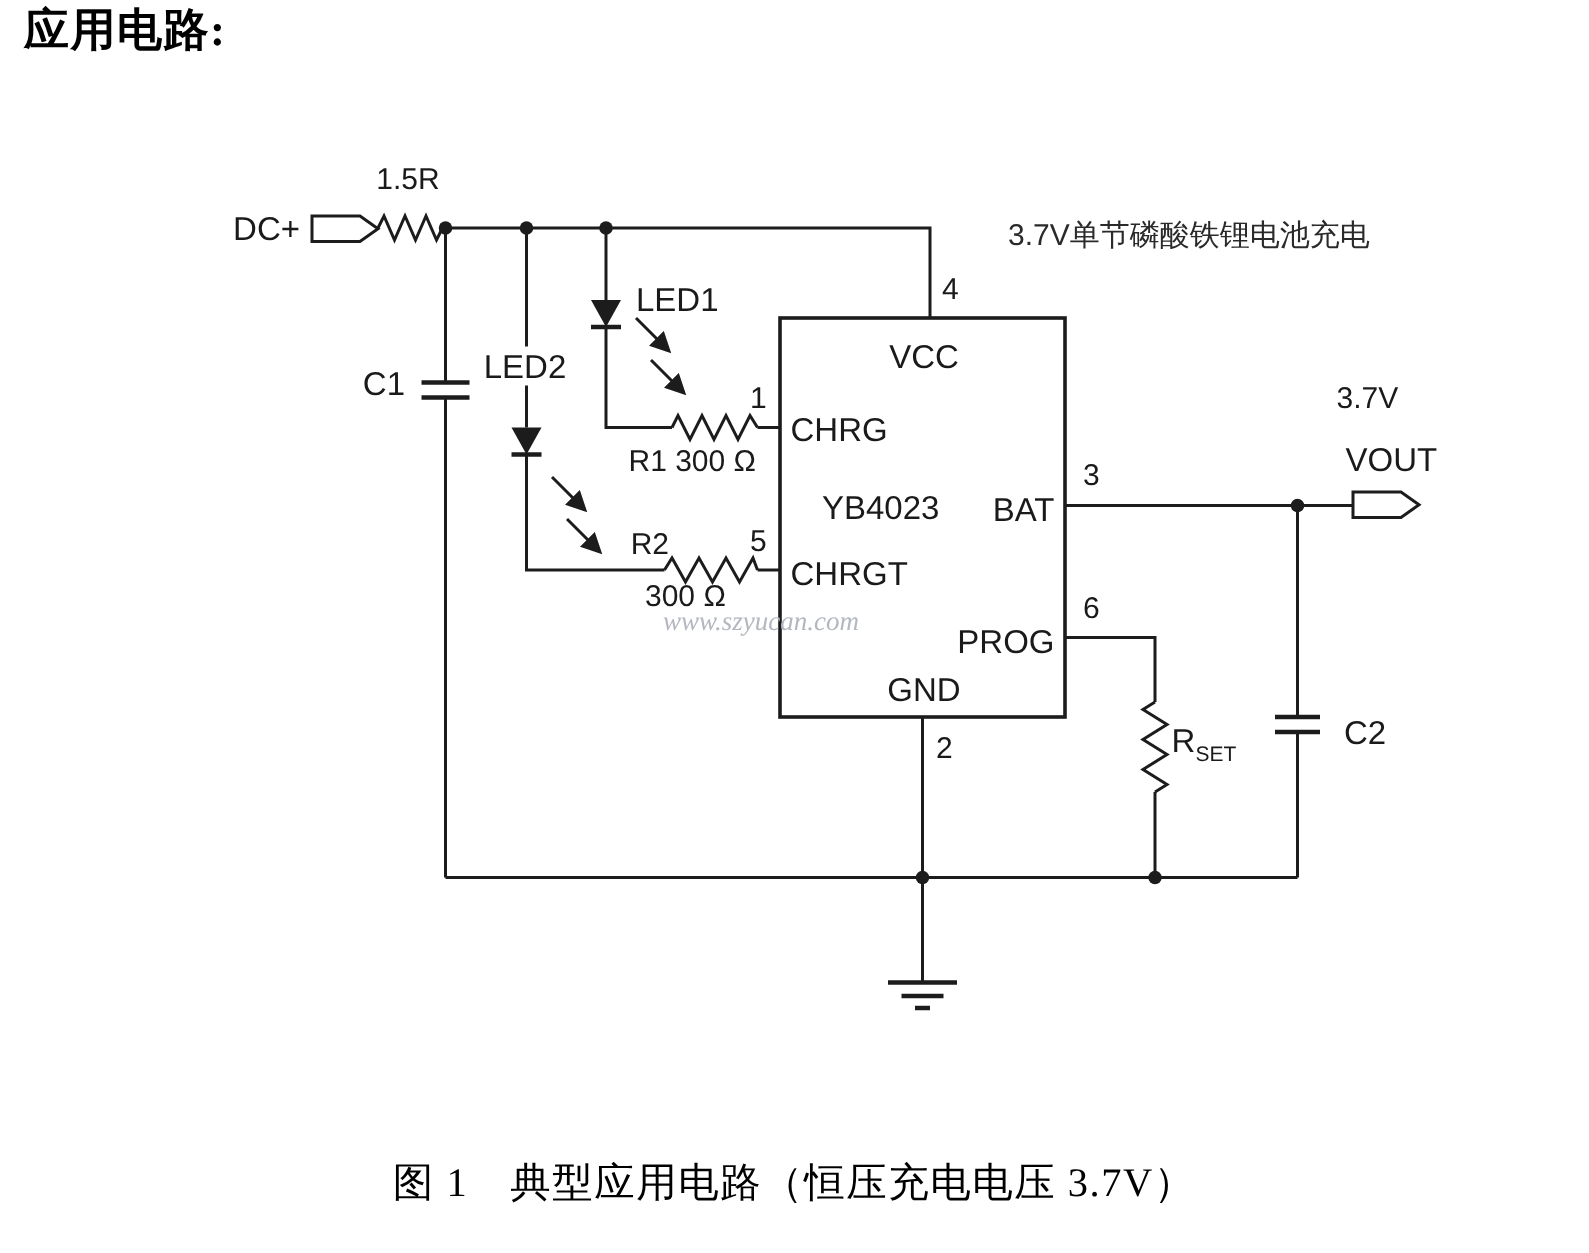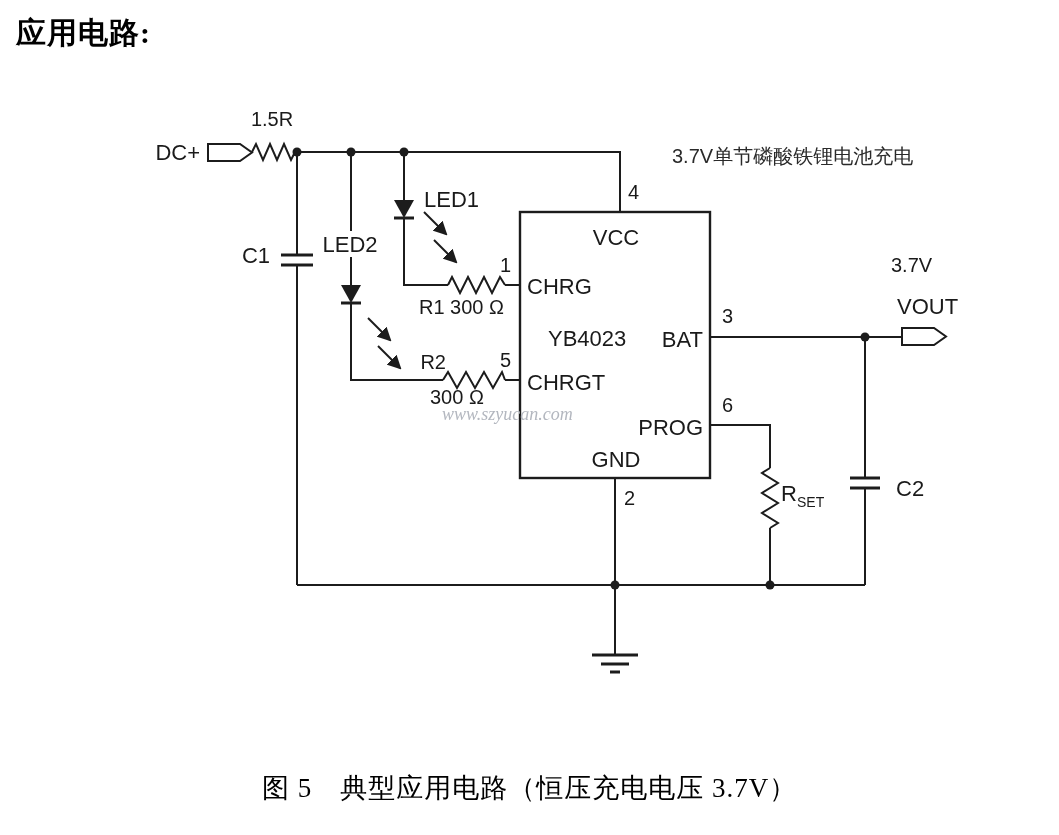--- a/index.html
+++ b/index.html
@@ -10,21 +10,21 @@
   .page {
     position: relative;
     width: 1059px;
     height: 835px;
     background: #ffffff;
     overflow: hidden;
     font-family: "Liberation Sans", sans-serif;
   }
   .title {
     position: absolute;
-    top: 13px;
+    top: 0;
     left: 16px;
     margin: 0;
     font-family: "Liberation Serif", "DejaVu Serif", serif;
     font-size: 30px;
     font-weight: bold;
     color: #000000;
     letter-spacing: 1px;
   }
   .caption {
     position: absolute;
@@ -202,15 +202,15 @@
     <text class="lbl lbl-sm" x="891" y="272">3.7V</text>
     <text class="lbl" x="897" y="314">VOUT</text>
     <text class="lbl" x="781" y="501">R</text>
     <text class="lbl lbl-sub" x="797" y="507">SET</text>
     <text class="lbl" x="896" y="496">C2</text>
 
     <text class="lbl-cjk" x="672" y="163">3.7V单节磷酸铁锂电池充电</text>
     <text class="watermark" x="442" y="420">www.szyucan.com</text>
   </svg>
 
-  <div class="caption">图 5　典型应用电路（恒压充电电压 3.7V）</div>
+  <div class="caption">图 1　典型应用电路（恒压充电电压 3.7V）</div>
 
 </div>
 
 </body></html>

